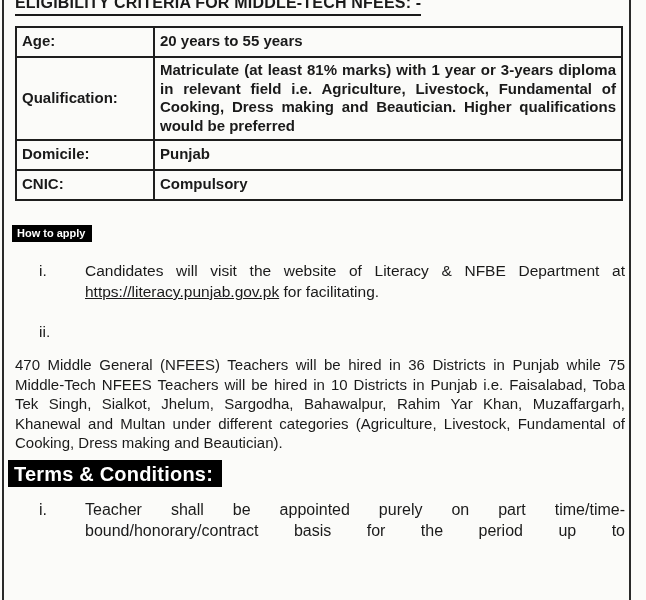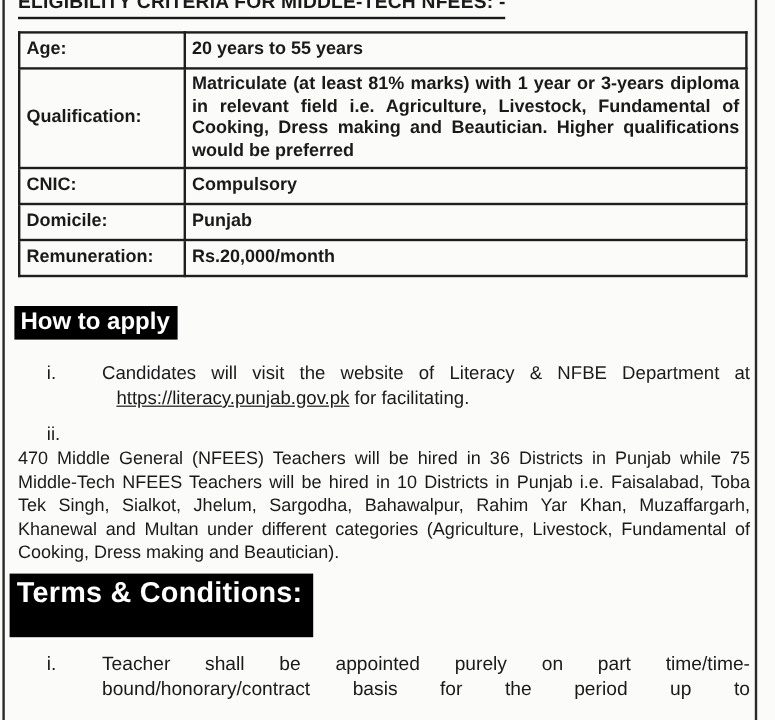--- a/index.html
+++ b/index.html
@@ -54,51 +54,52 @@
   tr.row-plain td { height: 21px; }
 
   
   .black-heading {
     display: inline-block;
     background: #000;
     color: #fff;
     font-weight: bold;
   }
   .h-apply {
-    font-size: 20px;
+    font-size: 11px;
     padding: 2px 7px 3px 5px;
     margin: 24px 0 0 -3px;
   }
   .h-terms {
-    font-size: 24px;
-    padding: 3px 9px 22px 6px;
+    font-size: 20px;
+    padding: 3px 9px 1px 6px;
     margin: 7px 0 0 -7px;
     letter-spacing: 0.2px;
   }
 
   
   .list-item {
     display: flex;
     font-size: 15.5px;
     line-height: 21px;
   }
   .apply-item-1 { margin-top: 18px; }
-  .apply-item-2 { margin-top: 9px; }
+  .apply-item-2 { margin-top: 19px; }
   .terms-item-1 { margin-top: 12px; font-size: 16px; line-height: 21.5px; }
   .list-marker {
     flex: 0 0 70px;
     box-sizing: border-box;
     padding-left: 24px;
   }
   .list-text { flex: 1; text-align: justify; }
   .list-text.force-last { text-align-last: justify; }
-  .url { text-decoration: underline; color: inherit; margin-left: 12px; }
+  .url { text-decoration: underline; color: inherit; }
 
   
   .para {
+    margin-top: 13px;
     font-size: 15px;
     line-height: 19.6px;
     text-align: justify;
   }
 </style>
 </head>
 <body>
 
 <div class="frame frame-left"></div>
 <div class="frame frame-right"></div>
@@ -113,30 +114,26 @@
     <tbody>
       <tr class="row-plain">
         <td class="cell-label">Age:</td>
         <td class="cell-value">20 years to 55 years</td>
       </tr>
       <tr>
         <td class="cell-label">Qualification:</td>
         <td class="cell-value justify">Matriculate (at least 81% marks) with 1 year or 3-years diploma in relevant field i.e. Agriculture, Livestock, Fundamental of Cooking, Dress making and Beautician. Higher qualifications would be preferred</td>
       </tr>
       <tr class="row-plain">
-        <td class="cell-label">CNIC:</td>
-        <td class="cell-value">Compulsory</td>
-      </tr>
-      <tr class="row-plain">
         <td class="cell-label">Domicile:</td>
         <td class="cell-value">Punjab</td>
       </tr>
       <tr class="row-plain">
-        <td class="cell-label">Remuneration:</td>
-        <td class="cell-value">Rs.20,000/month</td>
+        <td class="cell-label">CNIC:</td>
+        <td class="cell-value">Compulsory</td>
       </tr>
     </tbody>
   </table>
 
   <div>
     <div class="black-heading h-apply">How to apply</div>
   </div>
 
   <div class="list-item apply-item-1">
     <span class="list-marker">i.</span>

